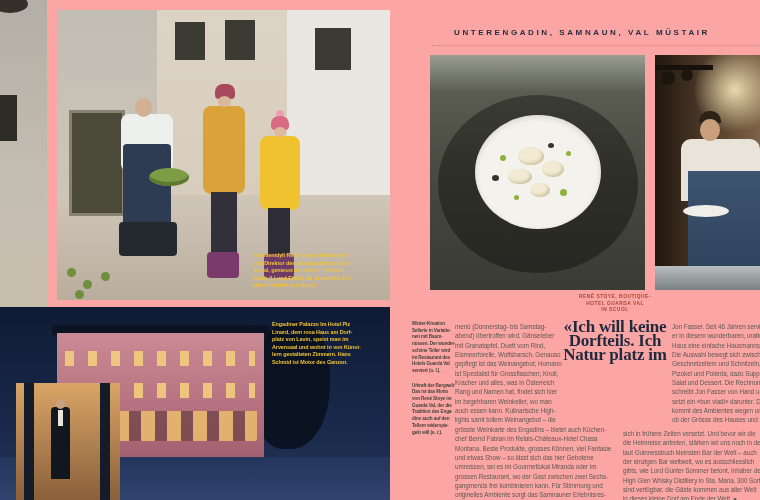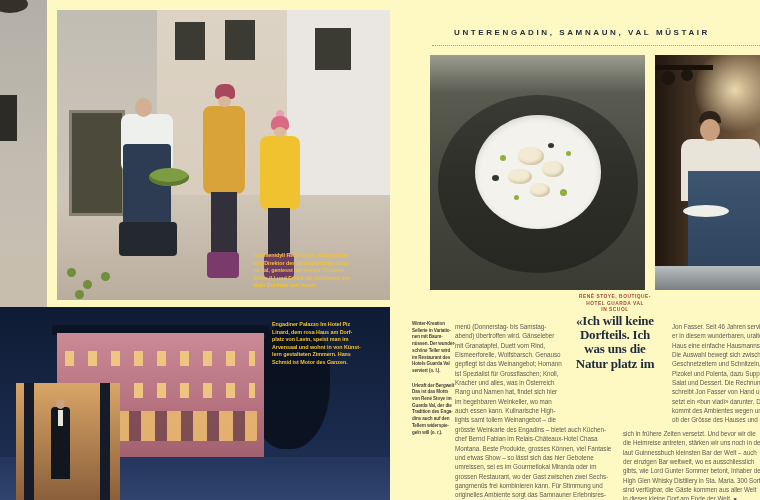--- a/index.html
+++ b/index.html
@@ -5,21 +5,21 @@
   :root{
     --caption_yellow:#f0c335;
     --kicker_red:#a3492f;
     --quote_navy:#1f2a3d;
     --body_gray:#5c5a52;
     --caption_dark:#45423a;
     --header_navy:#252f40;
   }
   html,body{margin:0;padding:0;background:#e8e8e8;}
   .page{
-    position:relative;width:760px;height:500px;background:#fef9c3;
+    position:relative;width:760px;height:500px;background:#fca5a5;
     overflow:hidden;font-family:"Liberation Sans",sans-serif;
   }
   .abs{position:absolute;}
   
   .hdr-kicker{left:432px;top:28px;width:300px;text-align:center;
     font-size:8px;font-weight:bold;letter-spacing:2.6px;color:var(--header_navy);}
   .hdr-rule{left:432px;top:45px;width:328px;border-top:1px dotted #9a9a9a;height:0;}
   
   .photo{overflow:hidden;}
   .strip-photo{left:0;top:0;width:47px;height:310px;background:linear-gradient(180deg,#b3afa6 0%,#c2bcb1 55%,#cbc1b2 100%);}
@@ -94,22 +94,22 @@
   .cap-col{left:412px;top:321px;width:46px;color:var(--caption_dark);font-weight:bold;
     font-size:4.6px;line-height:6.7px;letter-spacing:-.1px;}
   .cap-col .para + .para{margin-top:8px;}
   .body-lines{color:var(--body_gray);font-size:6.3px;line-height:9.35px;letter-spacing:-.05px;white-space:nowrap;}
   .col1a{left:455px;top:322px;}
   .col1b{left:455px;top:425px;}
   .col2a{left:672px;top:322px;}
   .col2b{left:623px;top:429px;}
   .pullquote{left:556px;top:294px;width:118px;text-align:center;}
   .pq-kicker{color:var(--kicker_red);font-weight:bold;font-size:4.8px;line-height:6.6px;letter-spacing:.55px;}
-  .pq-text{color:var(--quote_navy);font-family:"Liberation Serif",serif;
-    font-weight:bold;font-size:13px;line-height:14.3px;letter-spacing:-.2px;}
+  .pq-text{margin-top:6px;color:var(--quote_navy);font-family:"Liberation Serif",serif;
+    font-weight:bold;font-size:17px;line-height:14.3px;letter-spacing:-.2px;}
 </style>
 </head>
 <body>
 
 <div class="page">
 
   <div class="abs hdr-kicker">UNTERENGADIN, SAMNAUN, VAL MÜSTAIR</div>
   <div class="abs hdr-rule"></div>
 
   <div class="abs photo strip-photo">
@@ -259,21 +259,20 @@
 
   <div class="abs pullquote">
     <div class="pq-kicker">
         <div>RENÉ STOYE, BOUTIQUE-</div>
         <div>HOTEL GUARDA VAL</div>
         <div>IN SCUOL</div>
       </div>
     <div class="pq-text">
         <div>«Ich will keine</div>
         <div>Dorfteils. Ich</div>
-        <div>was uns die</div>
         <div>Natur platz im</div>
       </div>
   </div>
 
   <div class="abs body-lines col2a">
       <div>Jon Fasser. Seit 46 Jahren serviert</div>
       <div>er in diesem wunderbaren, uralten</div>
       <div>Haus eine einfache Hausmannskost.</div>
       <div>Die Auswahl bewegt sich zwischen</div>
       <div>Geschnetzeltem und Schnitzeln,</div>

